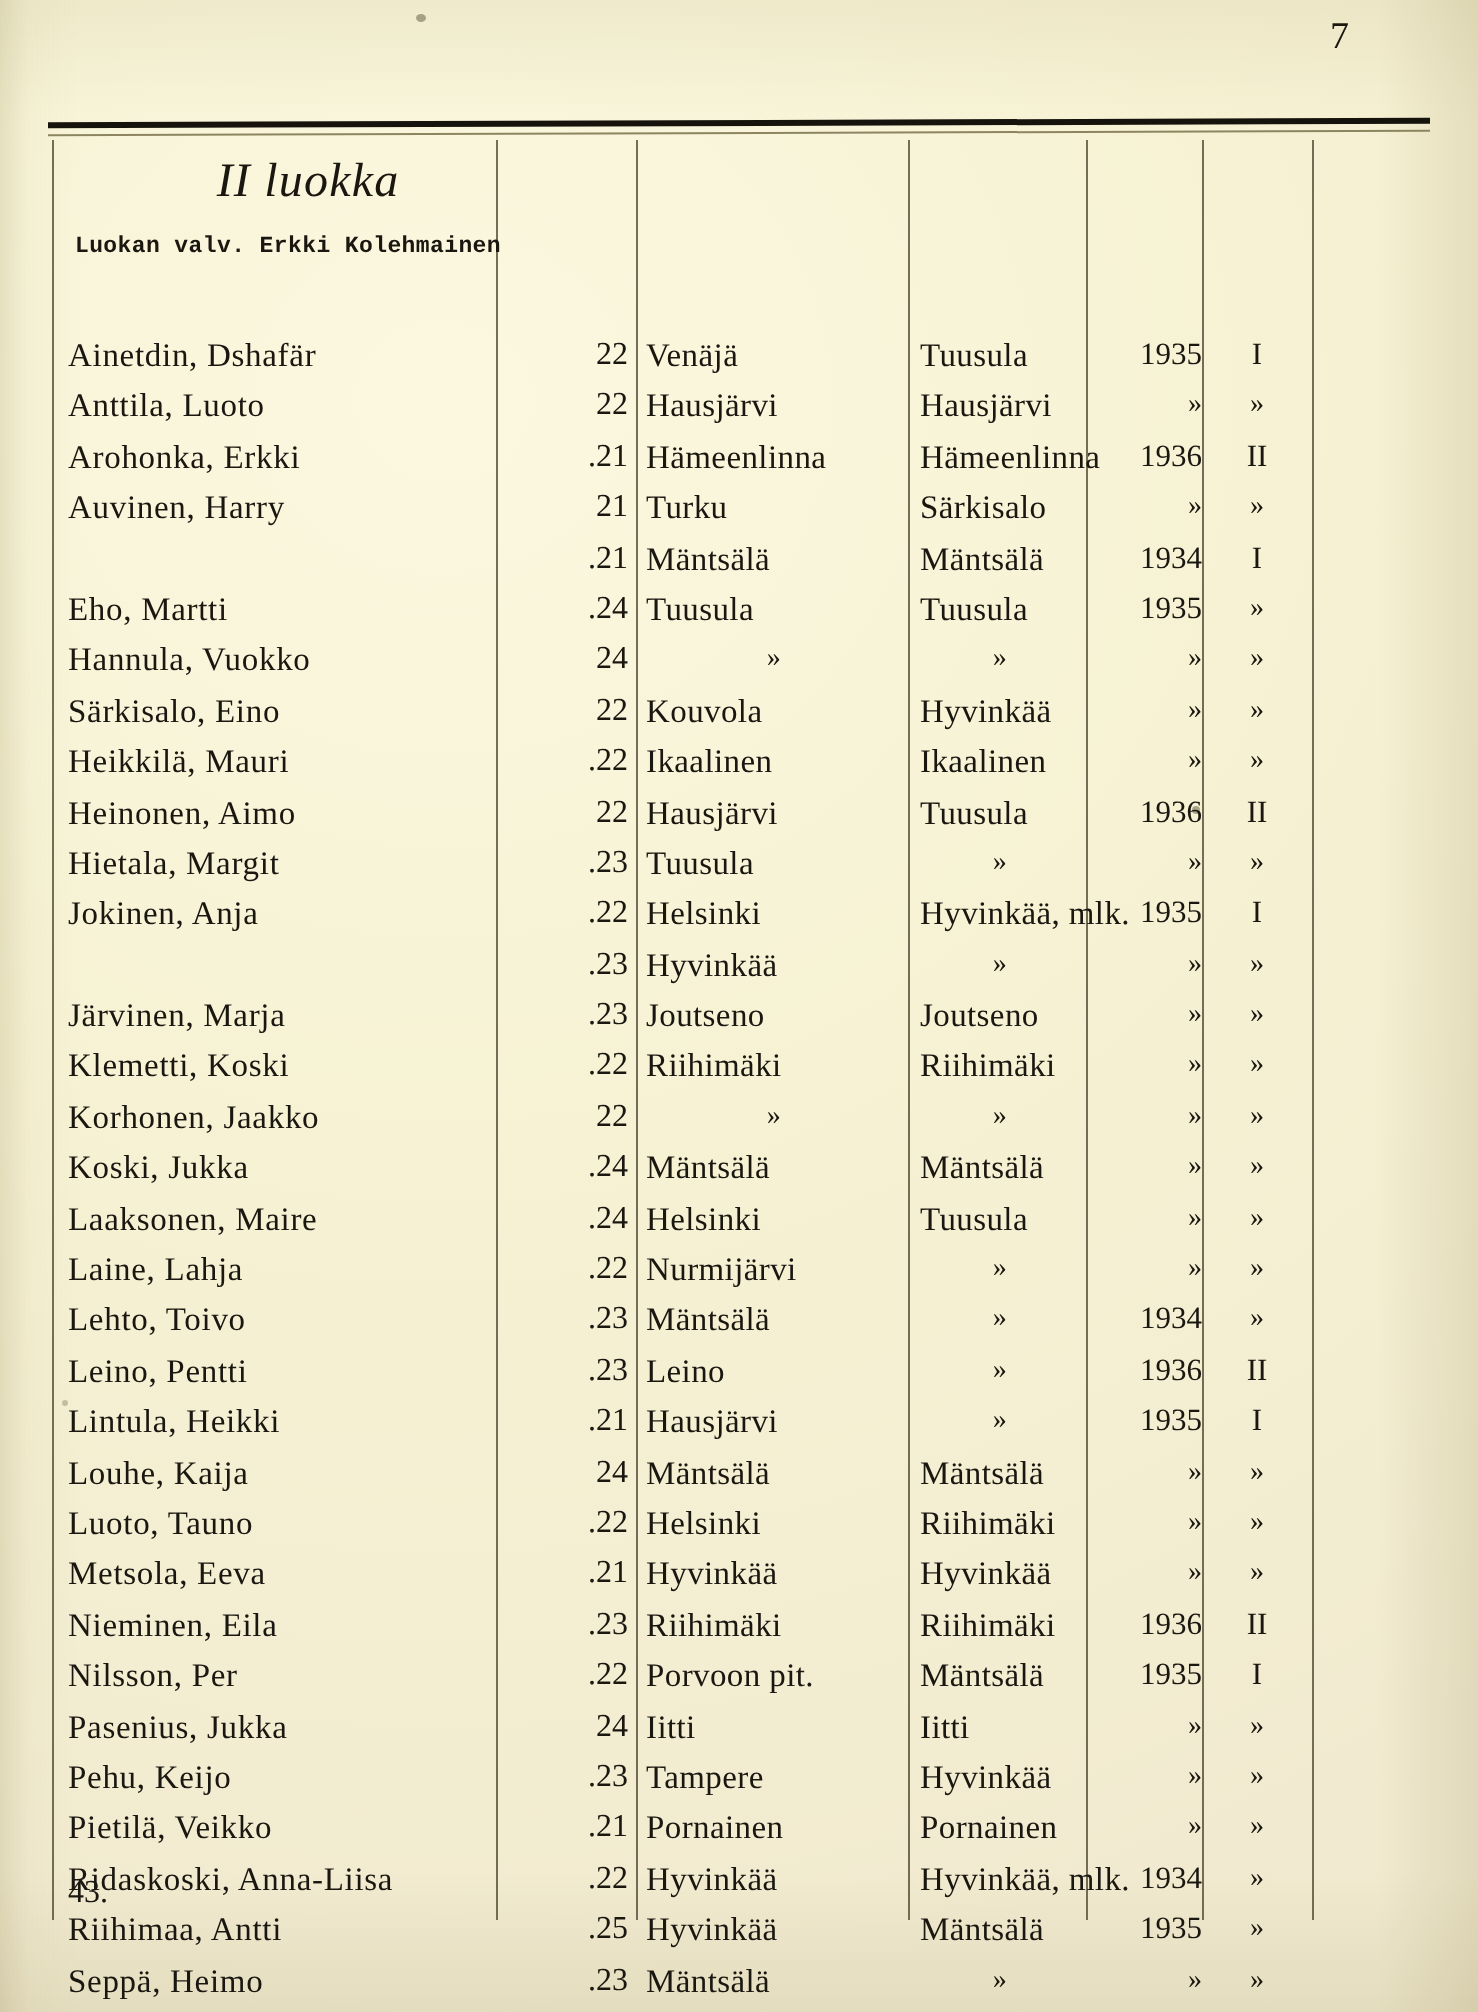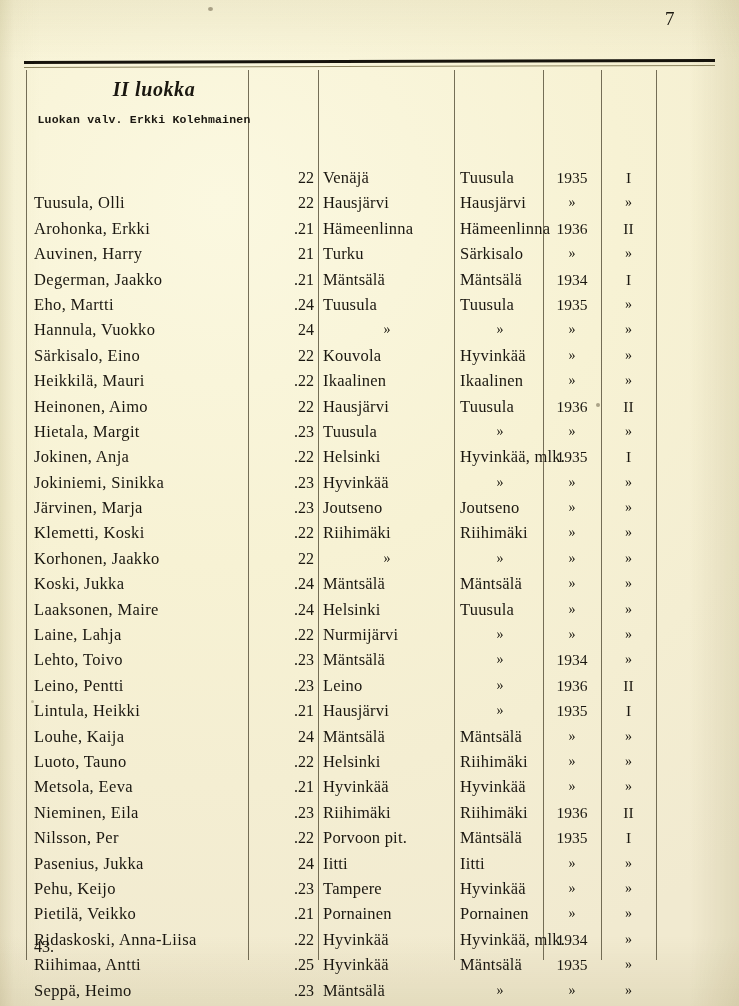--- a/index.html
+++ b/index.html
@@ -94,22 +94,22 @@
   .heading {
     position: absolute;
     left: 26px;
     top: 78px;
     width: 228px;
     text-align: center;
   }
   .class-title {
     font-family: "Liberation Serif", "DejaVu Serif", serif;
     font-style: italic;
-    font-weight: 700;
-    font-size: 20px;
+    font-weight: 400;
+    font-size: 24px;
     letter-spacing: .6px;
     margin-left: 28px;
   }
   .teacher {
     font-family: Liberation Mono, monospace;
     font-weight: 700;
     font-size: 11.5px;
     letter-spacing: .2px;
     margin-top: 12px;
     margin-left: 8px;
@@ -151,21 +151,21 @@
   .c-home {
     position: absolute;
     left: 434px;
     font-size: 16.5px;
     letter-spacing: .2px;
   }
   .c-enter {
     position: absolute;
     left: 517px;
     width: 58px;
-    text-align: center;
+    text-align: right;
     font-size: 15.5px;
   }
   .c-class {
     position: absolute;
     left: 575px;
     width: 55px;
     text-align: center;
     font-size: 15.5px;
   }
   .ditto { font-size: 14px; }
@@ -204,28 +204,29 @@
     <div class="vrule r6"></div>
   </div>
 
   <div class="heading">
     <div class="class-title">II luokka</div>
     <div class="teacher">Luokan valv. Erkki Kolehmainen</div>
   </div>
 
   <div class="rows" id="rows">
       <div class="row">
+        <div class="c-name">Ainetdin, Dshafär</div>
         <div class="c-year2">22</div>
         <div class="c-birth">Venäjä</div>
         <div class="c-home">Tuusula</div>
         <div class="c-enter">1935</div>
         <div class="c-class">I</div>
       </div>
       <div class="row">
-        <div class="c-name">Tuusula, Olli</div>
+        <div class="c-name">Anttila, Luoto</div>
         <div class="c-year2">22</div>
         <div class="c-birth">Hausjärvi</div>
         <div class="c-home">Hausjärvi</div>
         <div class="c-enter ditto">»</div>
         <div class="c-class ditto">»</div>
       </div>
       <div class="row">
         <div class="c-name">Arohonka, Erkki</div>
         <div class="c-year2">.21</div>
         <div class="c-birth">Hämeenlinna</div>
@@ -235,21 +236,20 @@
       </div>
       <div class="row">
         <div class="c-name">Auvinen, Harry</div>
         <div class="c-year2">21</div>
         <div class="c-birth">Turku</div>
         <div class="c-home">Särkisalo</div>
         <div class="c-enter ditto">»</div>
         <div class="c-class ditto">»</div>
       </div>
       <div class="row">
-        <div class="c-name">Degerman, Jaakko</div>
         <div class="c-year2">.21</div>
         <div class="c-birth">Mäntsälä</div>
         <div class="c-home">Mäntsälä</div>
         <div class="c-enter">1934</div>
         <div class="c-class">I</div>
       </div>
       <div class="row">
         <div class="c-name">Eho, Martti</div>
         <div class="c-year2">.24</div>
         <div class="c-birth">Tuusula</div>
@@ -299,21 +299,20 @@
       </div>
       <div class="row">
         <div class="c-name">Jokinen, Anja</div>
         <div class="c-year2">.22</div>
         <div class="c-birth">Helsinki</div>
         <div class="c-home">Hyvinkää, mlk.</div>
         <div class="c-enter">1935</div>
         <div class="c-class">I</div>
       </div>
       <div class="row">
-        <div class="c-name">Jokiniemi, Sinikka</div>
         <div class="c-year2">.23</div>
         <div class="c-birth">Hyvinkää</div>
         <div class="c-home ditto-cell ditto">»</div>
         <div class="c-enter ditto">»</div>
         <div class="c-class ditto">»</div>
       </div>
       <div class="row">
         <div class="c-name">Järvinen, Marja</div>
         <div class="c-year2">.23</div>
         <div class="c-birth">Joutseno</div>

